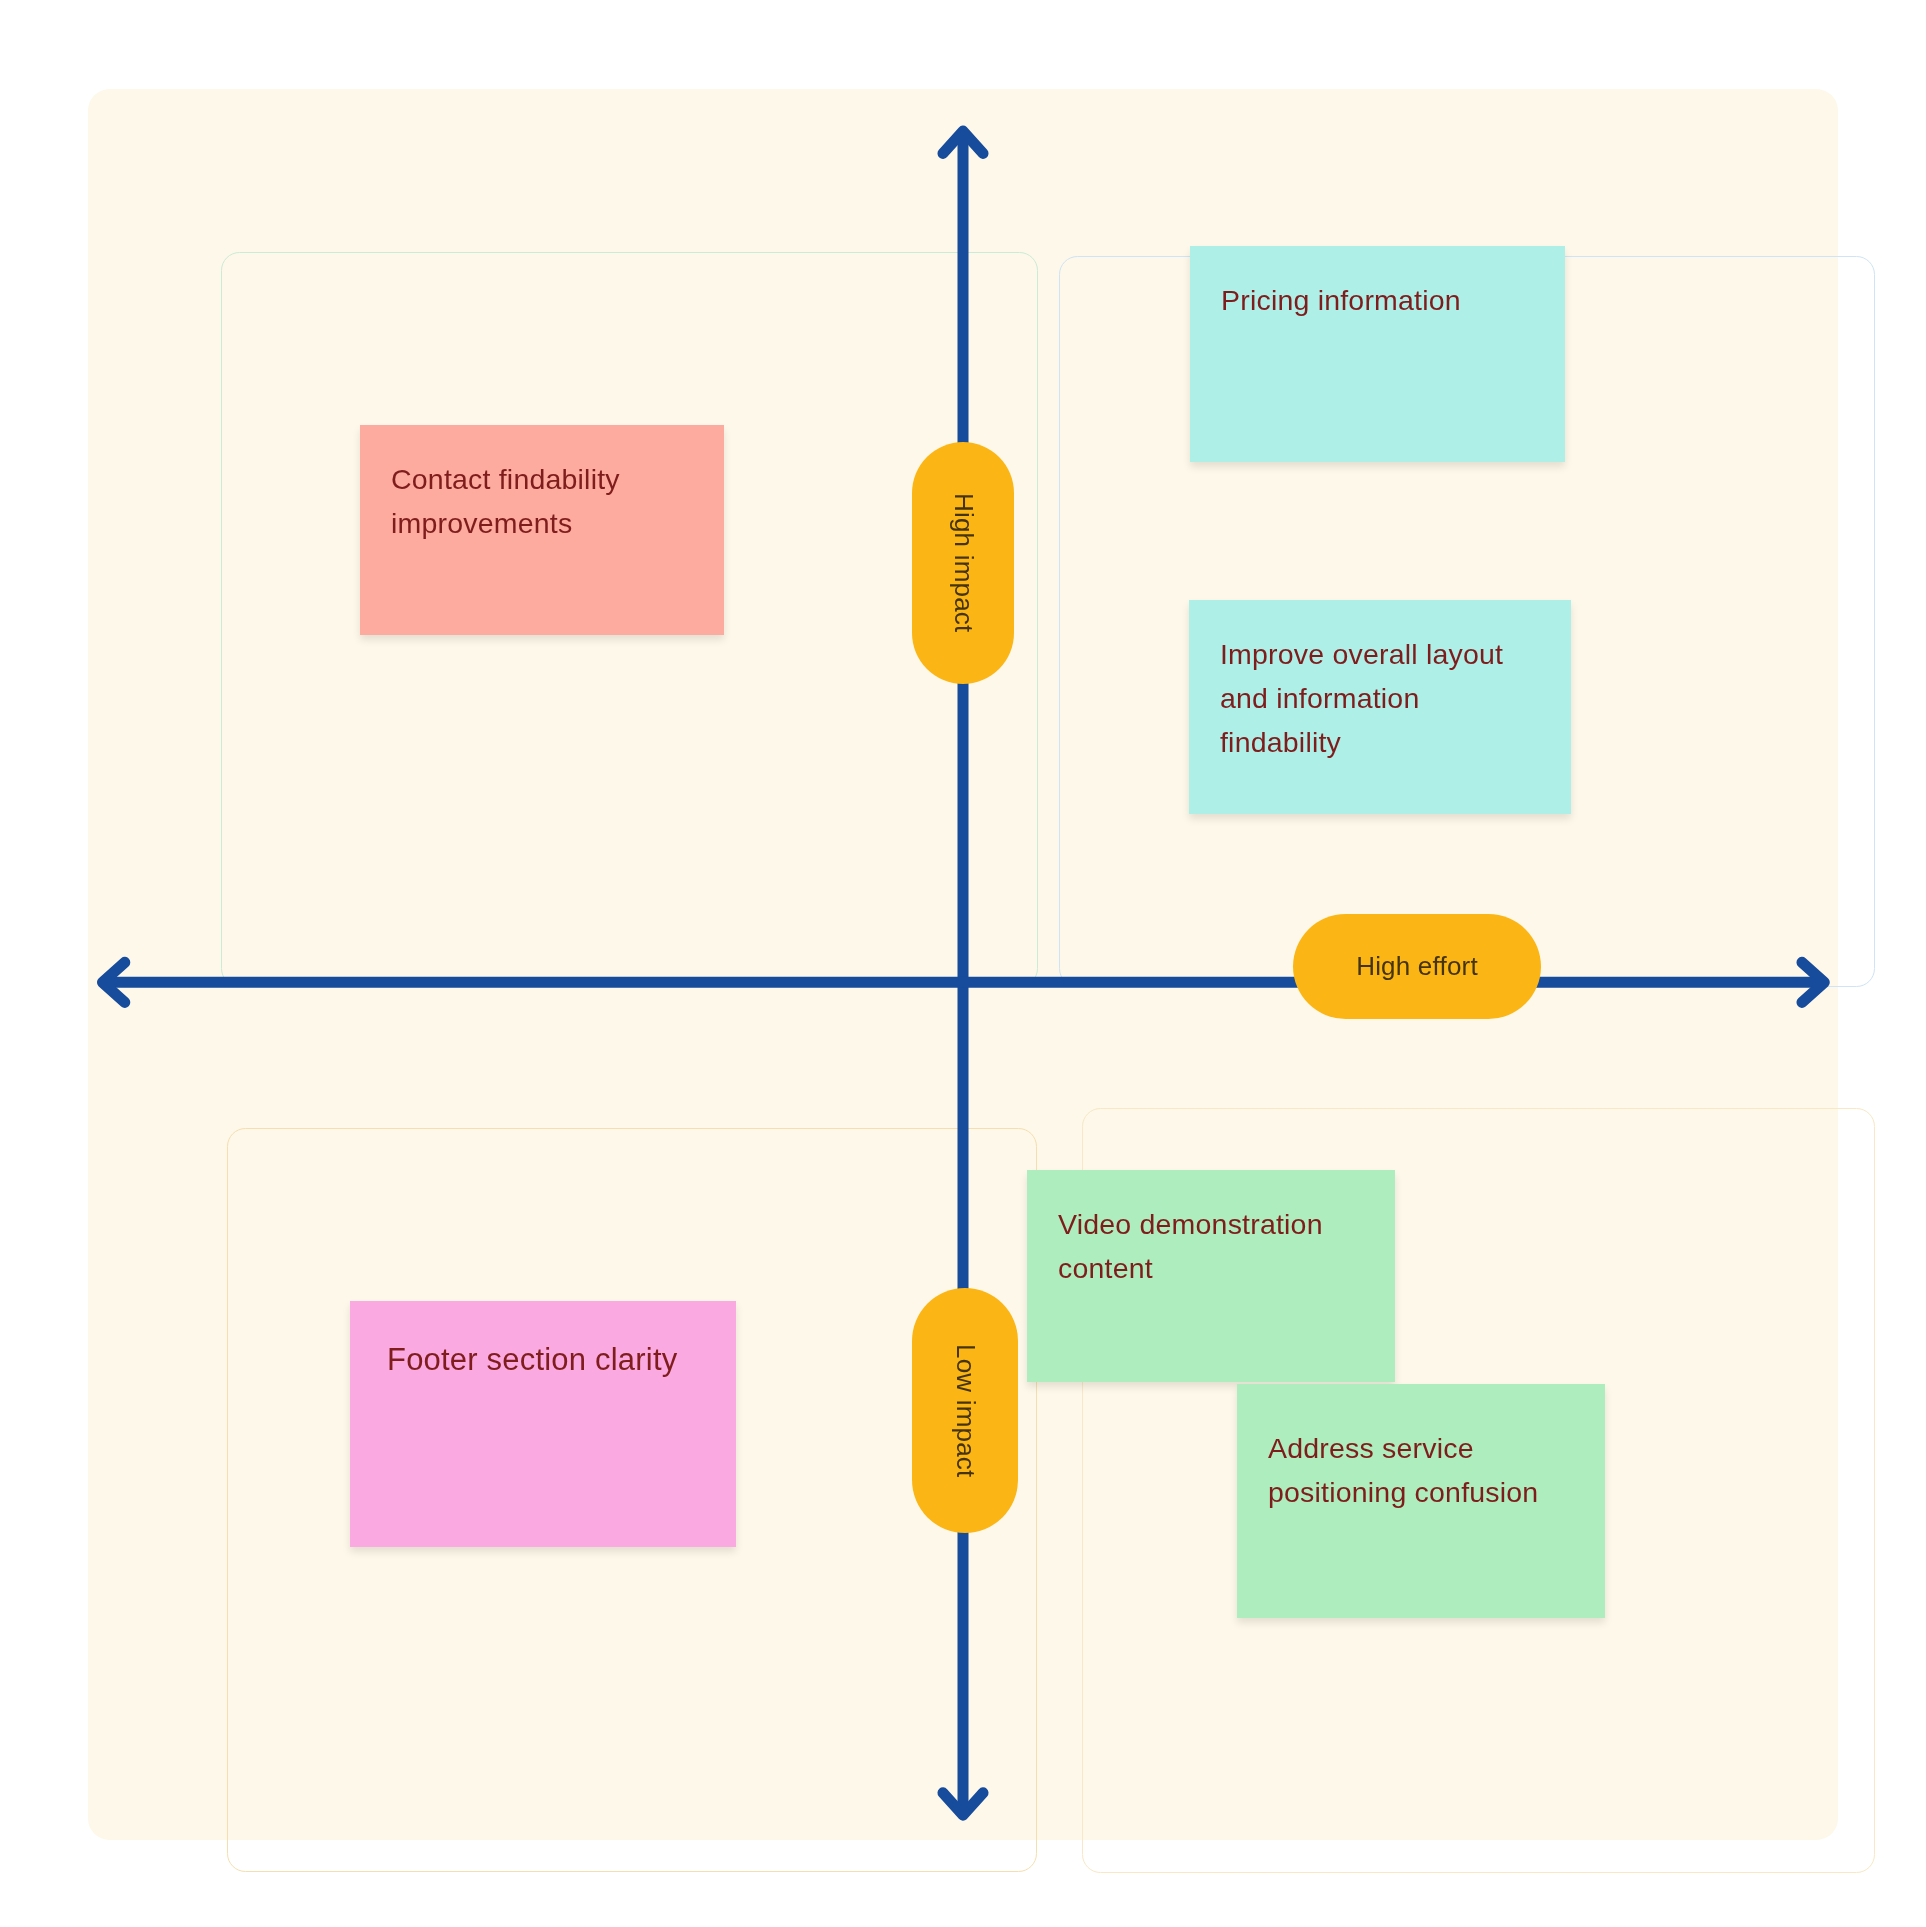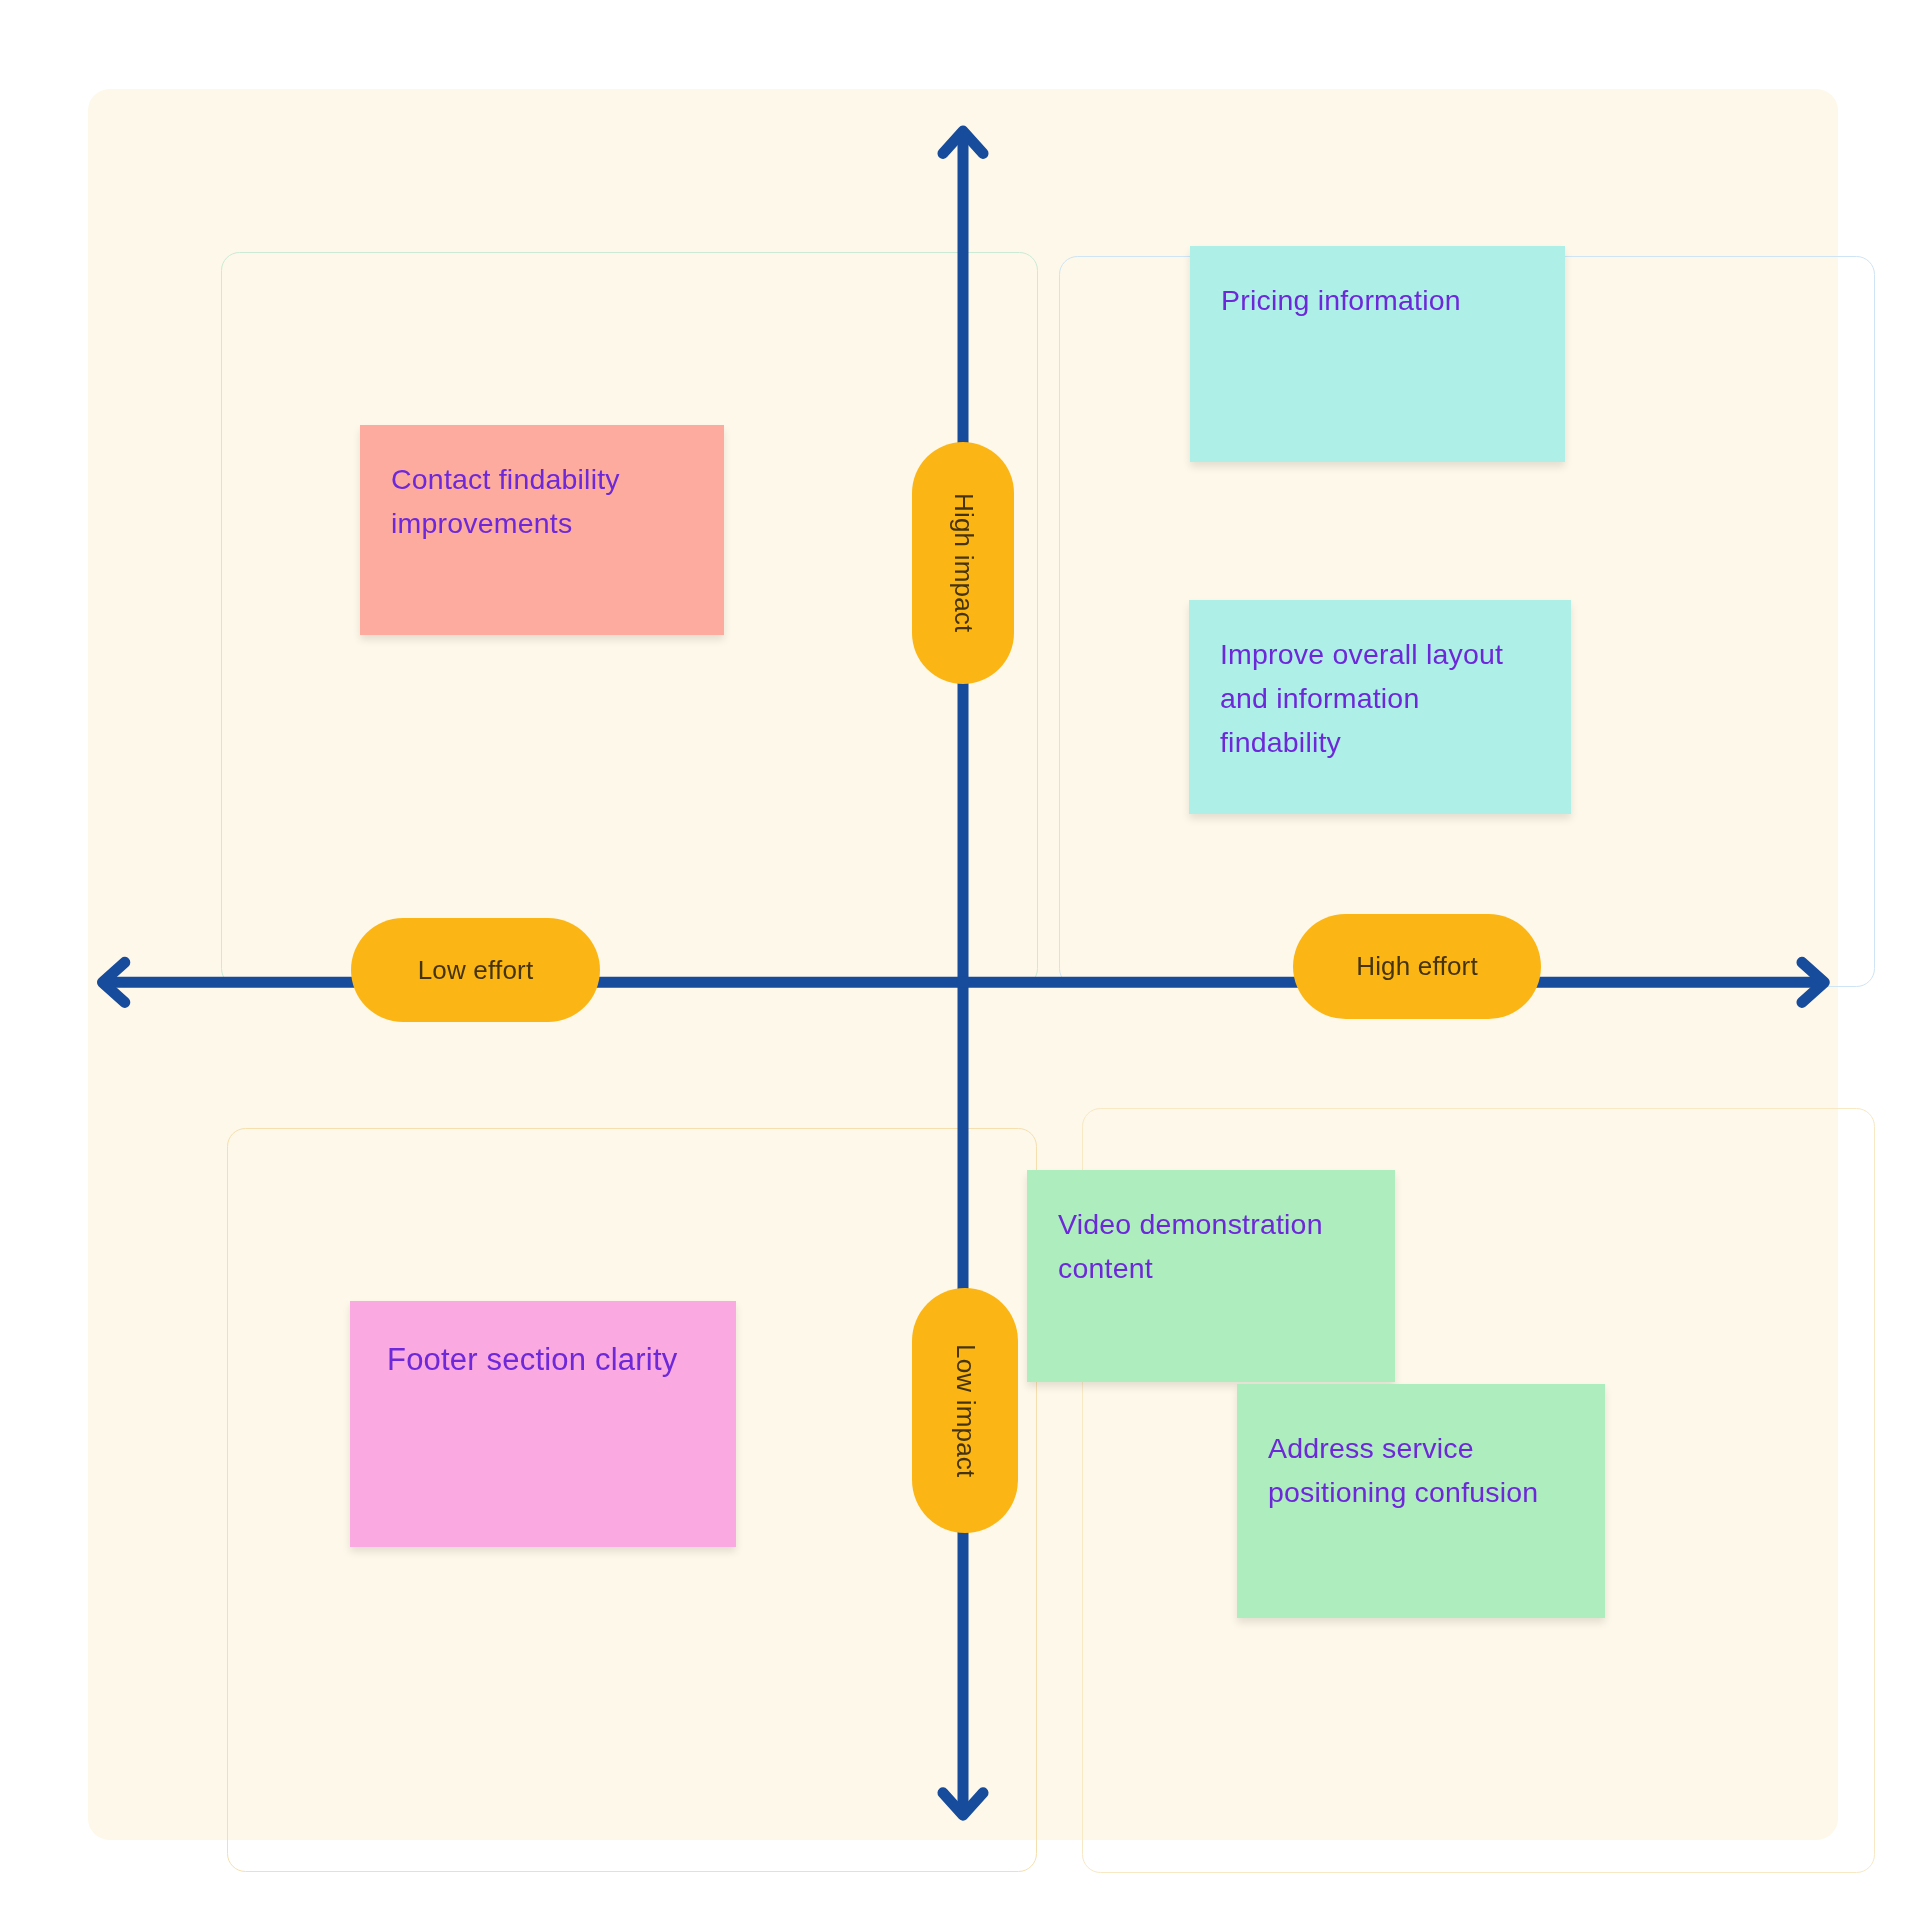--- a/index.html
+++ b/index.html
@@ -61,21 +61,21 @@
   .axis-pill--high-impact { left: 912px; top: 442px;  width: 102px; height: 242px; }
   .axis-pill--low-impact  { left: 912px; top: 1288px; width: 106px; height: 245px; }
   .axis-pill--vertical span {
     writing-mode: vertical-rl;
     white-space: nowrap;
   }
 
   .sticky {
     position: absolute;
     box-shadow: 0 4.6px 7.7px rgba(0,0,0,0.10);
-    color: #6d28d9;
+    color: #7f1d1d;
     font-size: 28.5px;
     line-height: 1.55;
     padding: 32px 29px 0 31px;
     box-sizing: border-box;
     letter-spacing: 0.2px;
   }
   .sticky--salmon { background: #FCAB9E; }
   .sticky--teal   { background: #AEF0E8; }
   .sticky--pink   { background: #FBA9E1; }
   .sticky--green  { background: #AEEDBD; }
@@ -112,23 +112,20 @@
       <line x1="139" y1="1275" x2="2362" y2="1275"></line>
       <polyline points="162,1249 133,1275 162,1301"></polyline>
       <polyline points="2339,1249 2368,1275 2339,1301"></polyline>
     </g>
   </svg>
 
   <div class="axis-pill axis-pill--vertical axis-pill--high-impact">
     <span>High impact</span>
   </div>
 
-  <div class="axis-pill axis-pill--low-effort">
-    <span>Low effort</span>
-  </div>
 
   <div class="axis-pill axis-pill--high-effort">
     <span>High effort</span>
   </div>
 
   <div class="axis-pill axis-pill--vertical axis-pill--low-impact">
     <span>Low impact</span>
   </div>
 
   <div class="sticky sticky--salmon sticky--contact">

